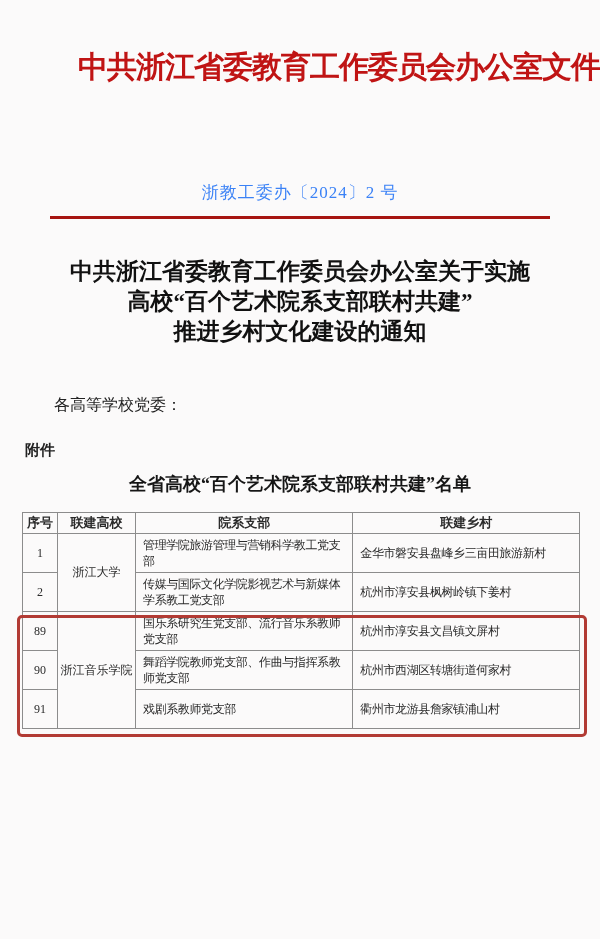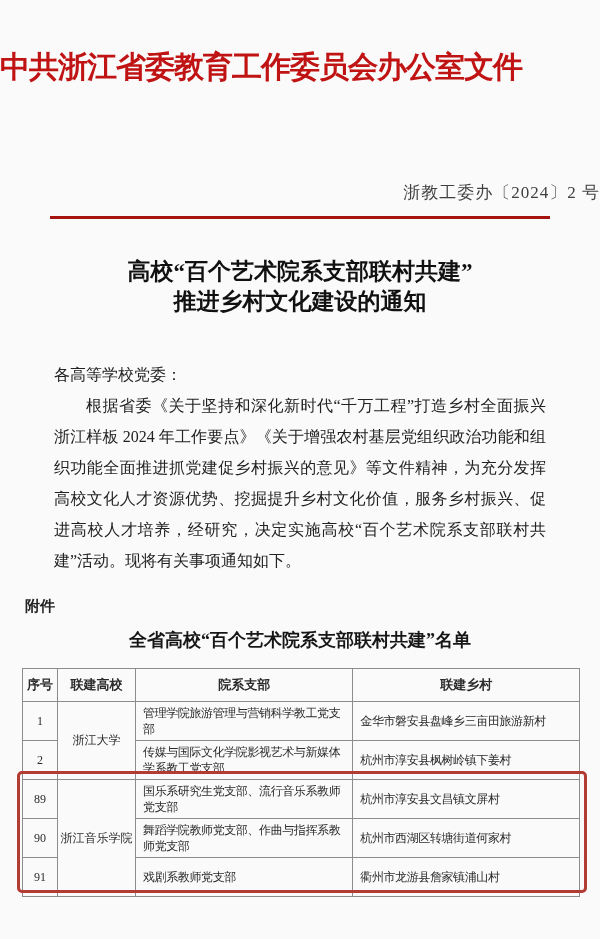--- a/index.html
+++ b/index.html
@@ -5,33 +5,33 @@
   * { margin: 0; padding: 0; box-sizing: border-box; }
   html, body {
     width: 600px; height: 939px;
     background: #fbfafa;
     font-family: "Liberation Serif", "DejaVu Serif", serif;
     color: #1e1e1e;
     overflow: hidden;
   }
   .letterhead {
     padding-top: 44px;
-    text-align: left;
+    text-align: right;
     font-size: 30px;
     font-weight: bold;
     letter-spacing: -1px;
     line-height: 1.5;
     color: #c01414;
     white-space: nowrap;
   }
   .doc-number {
     margin-top: 92px;
-    text-align: right;
+    text-align: center;
     font-size: 17px;
-    color: #404040;
+    color: #3b82f6;
     letter-spacing: 1px;
   }
   .red-line {
     margin: 12px 50px 0 50px;
     height: 3px;
     background: #a61410;
     border: none;
   }
   .doc-title {
     margin: 38px 30px 0 30px;
@@ -81,21 +81,21 @@
   table.roster col.c-branch  { width: 39%; }
   table.roster col.c-village { width: 40.7%; }
   table.roster th, table.roster td {
     border: 1px solid #8c8c8c;
     vertical-align: middle;
   }
   table.roster { border: 1.5px solid #6f6f6f; }
   table.roster th {
     font-weight: bold;
     text-align: center;
-    height: 33px;
+    height: 21px;
     font-size: 13px;
   }
   td.cell-no, td.cell-school { text-align: center; }
   td.cell-branch, td.cell-village {
     text-align: left;
     padding: 3px 3px 3px 7px;
     letter-spacing: -0.4px;
     line-height: 16px;
   }
   tr.r1 { height: 36px; }
@@ -117,27 +117,27 @@
 </head>
 <body>
 
 <div class="letterhead">中共浙江省委教育工作委员会办公室文件</div>
 
 <div class="doc-number">浙教工委办〔2024〕2 号</div>
 
 <hr class="red-line">
 
 <div class="doc-title">
+  <div>中共浙江省委教育工作委员会办公室关于实施</div>
   <div>高校“百个艺术院系支部联村共建”</div>
   <div>推进乡村文化建设的通知</div>
 </div>
 
 <div class="body-block">
   <span class="salutation">各高等学校党委：</span>
-  <p class="body-paragraph">根据省委《关于坚持和深化新时代“千万工程”打造乡村全面振兴浙江样板 2024 年工作要点》《关于增强农村基层党组织政治功能和组织功能全面推进抓党建促乡村振兴的意见》等文件精神，为充分发挥高校文化人才资源优势、挖掘提升乡村文化价值，服务乡村振兴、促进高校人才培养，经研究，决定实施高校“百个艺术院系支部联村共建”活动。现将有关事项通知如下。</p>
 </div>
 
 <div class="attachment-label">附件</div>
 
 <div class="table-title">全省高校“百个艺术院系支部联村共建”名单</div>
 
 <div class="table-wrap">
   <table class="roster">
     <colgroup>
       <col class="c-no">

